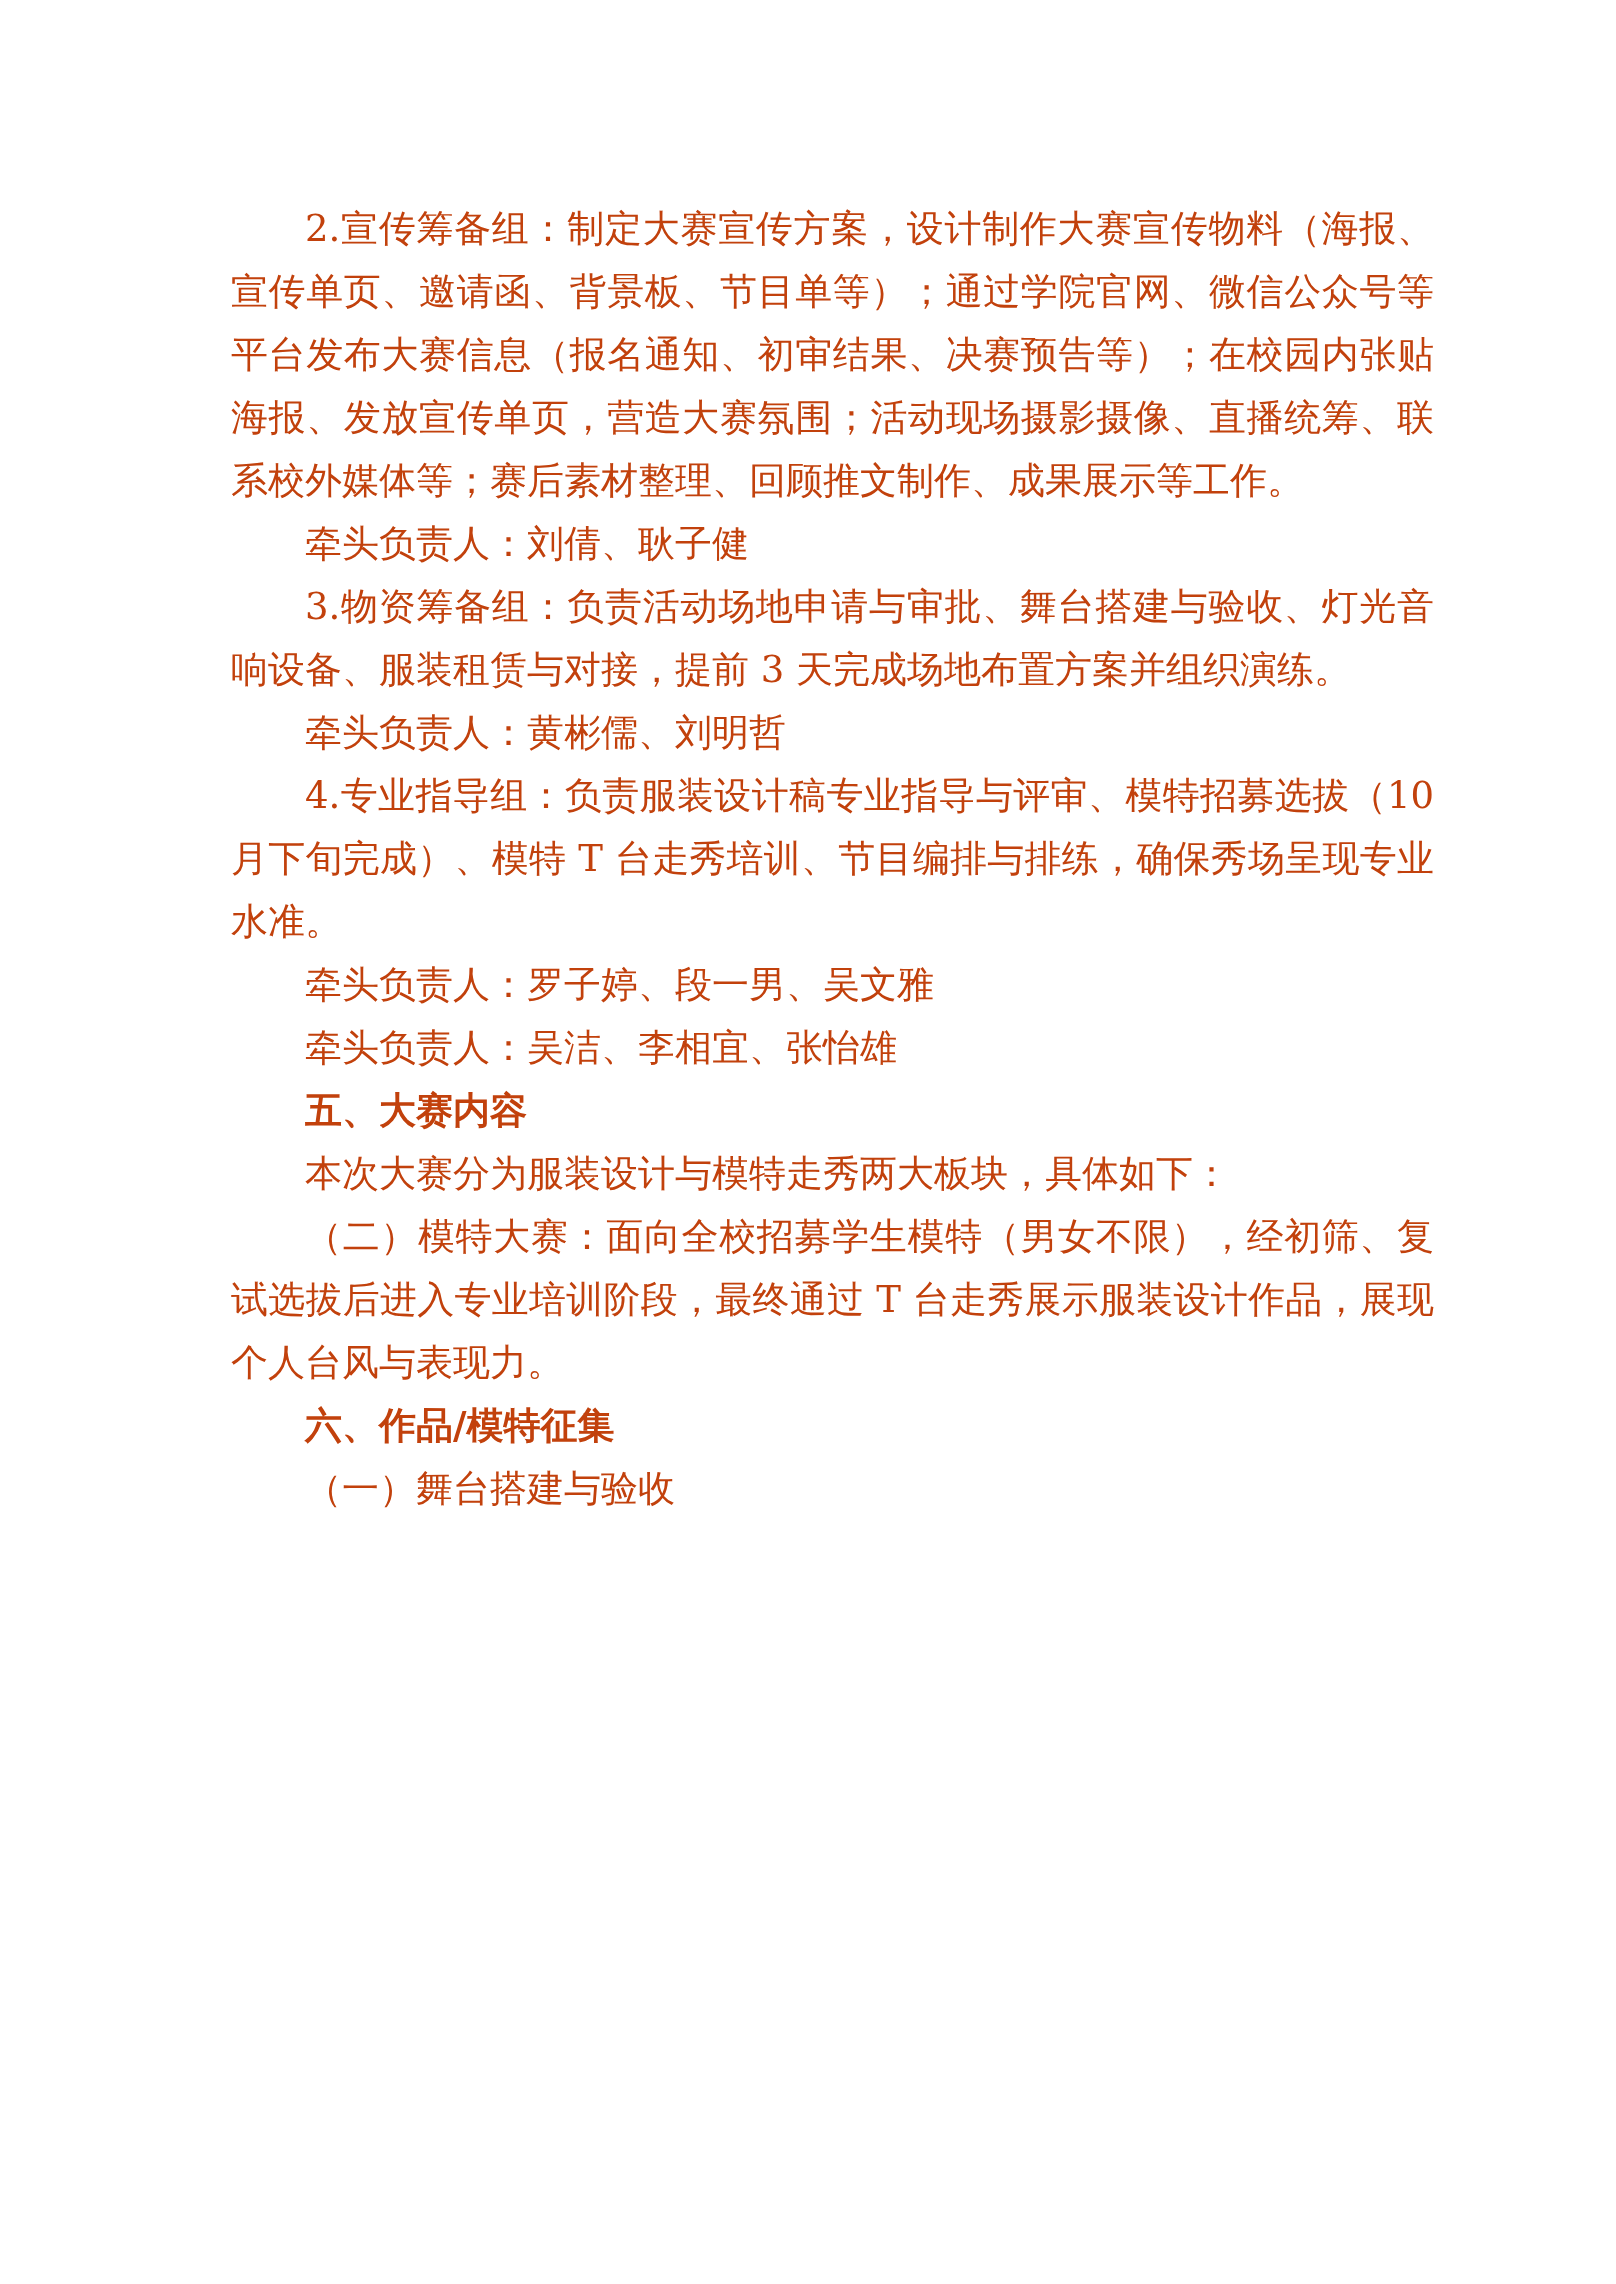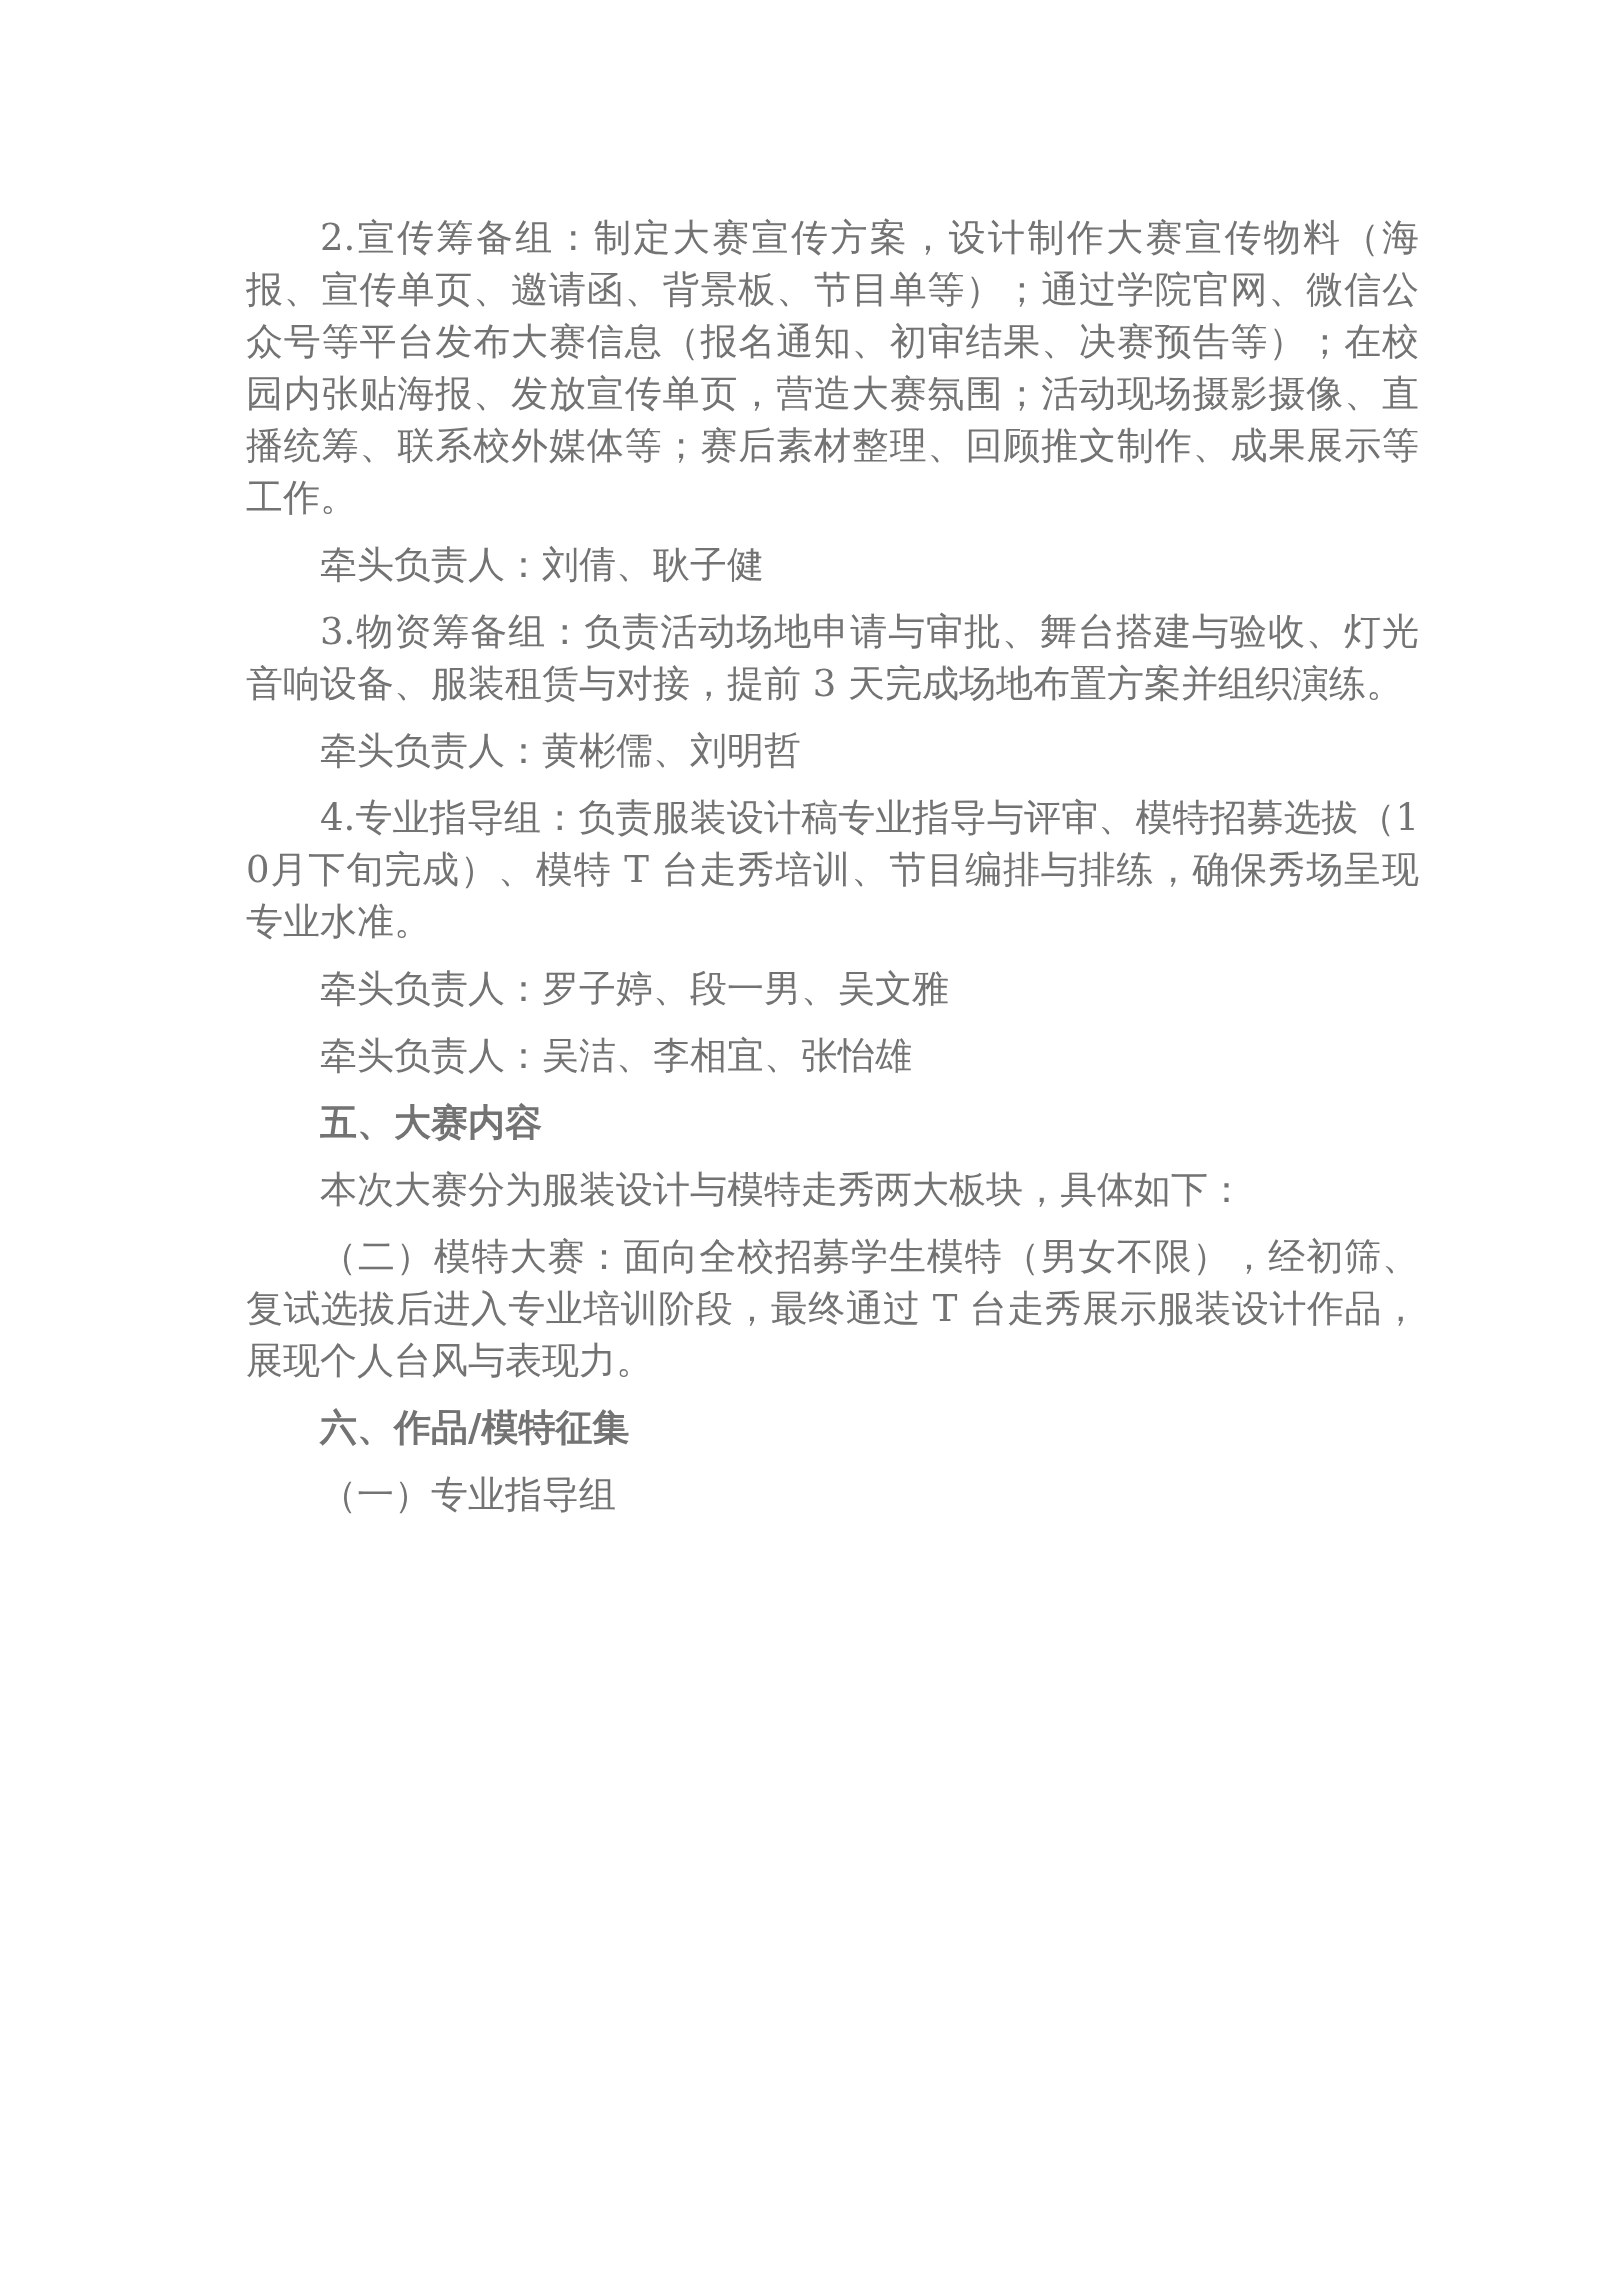--- a/index.html
+++ b/index.html
@@ -15,29 +15,29 @@
     overflow: hidden;
   }
   .text-block {
     position: absolute;
     left: 231px;
     top: 197px;
     width: 1203px;
     color: #000000;
   }
   p.para {
-    margin: 15px;
+    margin: 0;
     padding: 0;
     font-family: "DejaVu Serif", "Liberation Serif", serif;
     font-size: 37px;
-    line-height: 52px;
+    line-height: 63px;
     text-align: justify;
     text-justify: inter-ideograph;
     text-indent: 2em;
-    color: #737373;
+    color: #c2410c;
     word-break: break-all;
     overflow-wrap: anywhere;
   }
   p.para.style-heading {
     font-family: "DejaVu Sans", "Liberation Sans", sans-serif;
     font-weight: 700;
     text-align: left;
   }
   p.para.style-subheading {
     font-family: "DejaVu Serif", "Liberation Serif", serif;
@@ -53,16 +53,16 @@
       <p class="para style-body">牵头负责人：刘倩、耿子健</p>
       <p class="para style-body">3.物资筹备组：负责活动场地申请与审批、舞台搭建与验收、灯光音响设备、服装租赁与对接，提前 3 天完成场地布置方案并组织演练。</p>
       <p class="para style-body">牵头负责人：黄彬儒、刘明哲</p>
       <p class="para style-body">4.专业指导组：负责服装设计稿专业指导与评审、模特招募选拔（10月下旬完成）、模特 T 台走秀培训、节目编排与排练，确保秀场呈现专业水准。</p>
       <p class="para style-body">牵头负责人：罗子婷、段一男、吴文雅</p>
       <p class="para style-body">牵头负责人：吴洁、李相宜、张怡雄</p>
       <p class="para style-heading">五、大赛内容</p>
       <p class="para style-body">本次大赛分为服装设计与模特走秀两大板块，具体如下：</p>
       <p class="para style-body">（二）模特大赛：面向全校招募学生模特（男女不限），经初筛、复试选拔后进入专业培训阶段，最终通过 T 台走秀展示服装设计作品，展现个人台风与表现力。</p>
       <p class="para style-heading">六、作品/模特征集</p>
-      <p class="para style-subheading">（一）专业指导组</p>
+      <p class="para style-subheading">（一）舞台搭建与验收</p>
     </div>
 </div>
 
 
 </body></html>

